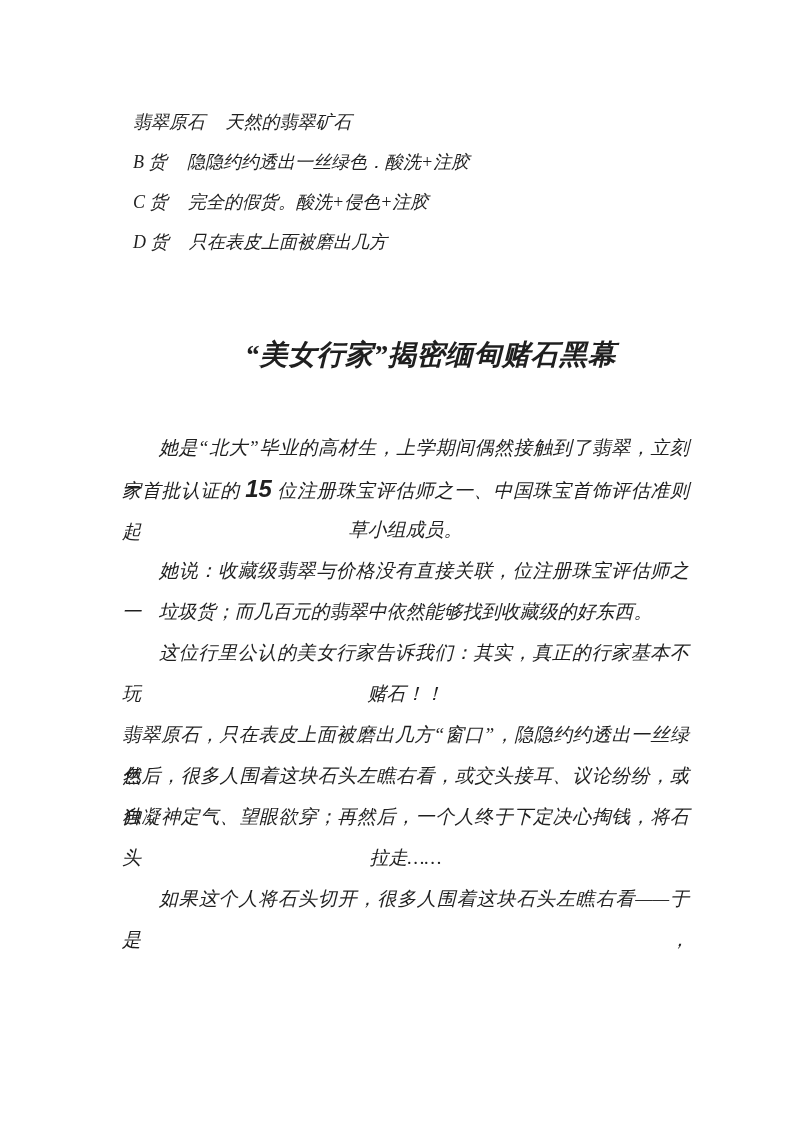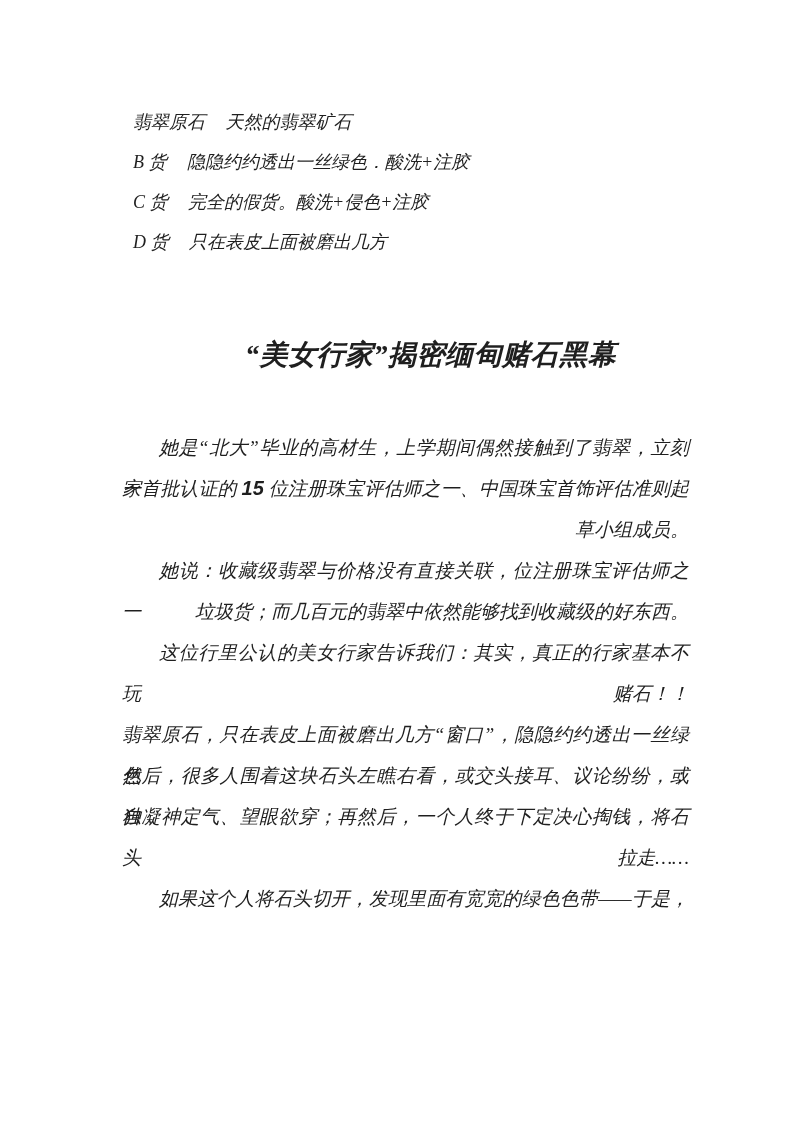--- a/index.html
+++ b/index.html
@@ -52,35 +52,35 @@
   .article-body {
     position: absolute;
     left: 122px;
     top: 427px;
     width: 567px;
     font-size: 19px;
   }
   .line {
     height: 41px;
     line-height: 41px;
-    text-align: right;
+    text-align: center;
     white-space: nowrap;
   }
   .line.fill {
     white-space: normal;
     text-align: justify;
     text-align-last: justify;
   }
   .line.indent {
     text-indent: 37px;
   }
   .num {
     font-family: "Liberation Sans", "DejaVu Sans", sans-serif;
     font-weight: bold;
-    font-size: 20px;
+    font-size: 24px;
   }
 </style>
 </head>
 <body>
 
 <div class="page">
 
   <div class="glossary">
     <div class="glossary-item">
       <span class="term">翡翠原石</span>
@@ -107,16 +107,16 @@
     <div class="line fill"><span>家首批认证的 </span><span class="num">15</span><span> 位注册珠宝评估师之一、中国珠宝首饰评估准则起</span></div>
     <div class="line">草小组成员。</div>
     <div class="line fill indent">她说：收藏级翡翠与价格没有直接关联，位注册珠宝评估师之一</div>
     <div class="line">垃圾货；而几百元的翡翠中依然能够找到收藏级的好东西。</div>
     <div class="line fill indent">这位行里公认的美女行家告诉我们：其实，真正的行家基本不玩</div>
     <div class="line">赌石！！</div>
     <div class="line fill">翡翠原石，只在表皮上面被磨出几方“窗口”，隐隐约约透出一丝绿色；</div>
     <div class="line fill">然后，很多人围着这块石头左瞧右看，或交头接耳、议论纷纷，或独</div>
     <div class="line fill">自凝神定气、望眼欲穿；再然后，一个人终于下定决心掏钱，将石头</div>
     <div class="line">拉走……</div>
-    <div class="line fill indent">如果这个人将石头切开，发现里面有宽宽的绿色色带——于是，</div>
+    <div class="line fill indent">如果这个人将石头切开，很多人围着这块石头左瞧右看——于是，</div>
   </div>
 
 </div>
 
 </body></html>

